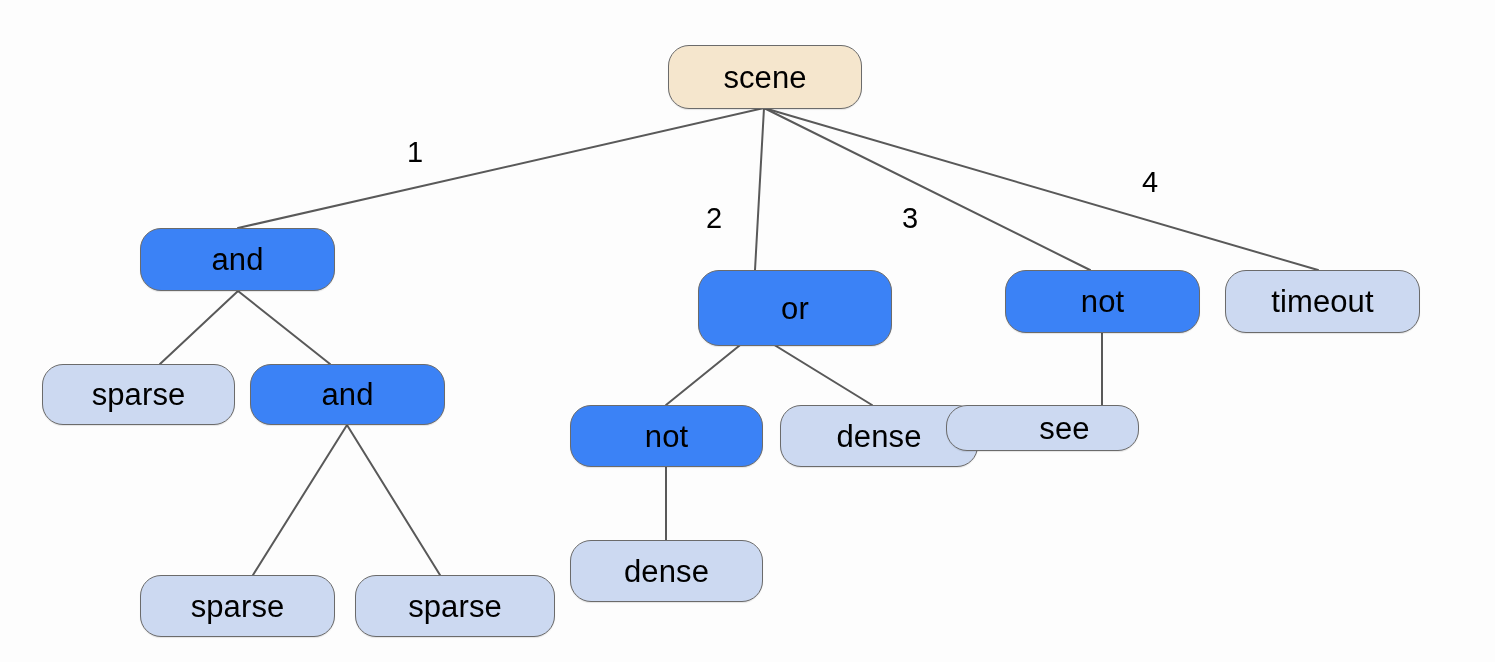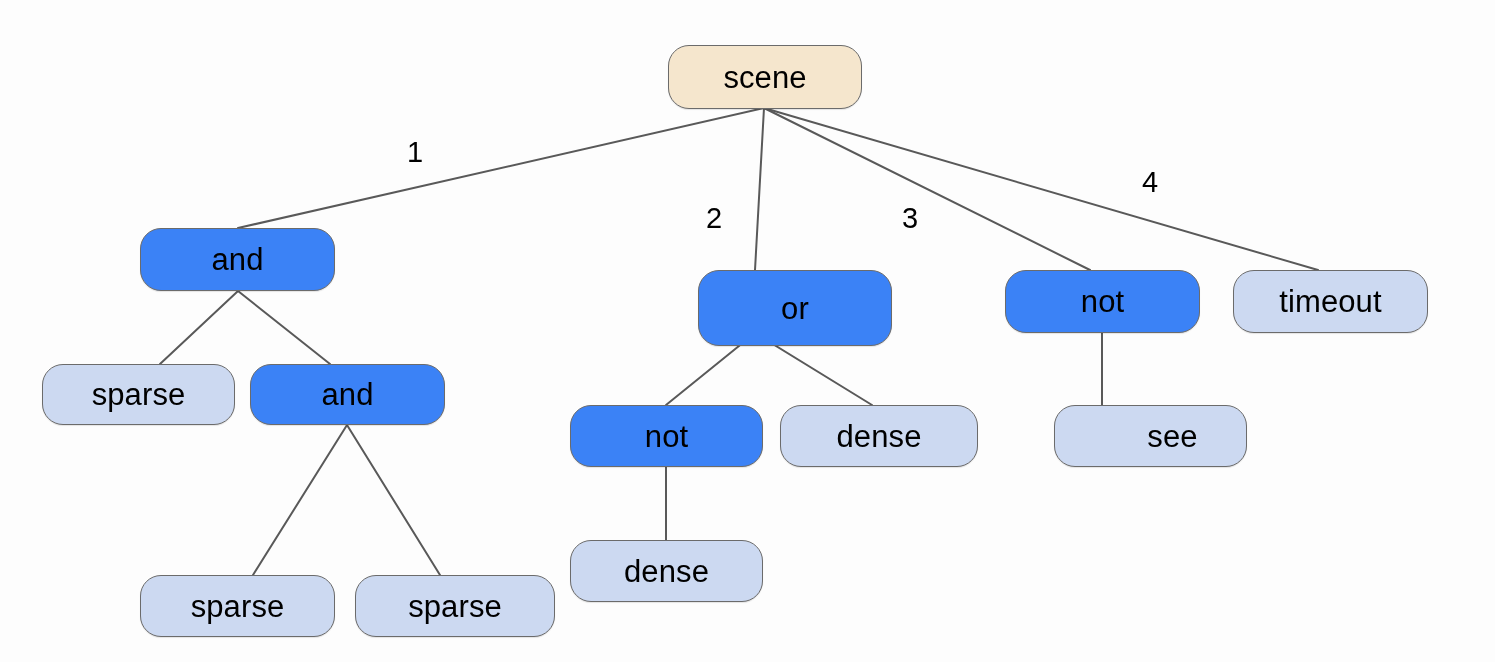--- a/index.html
+++ b/index.html
@@ -78,26 +78,26 @@
       <line x1="755" y1="333" x2="666" y2="405" stroke="#595959" stroke-width="2" stroke-linecap="round"></line>
       <line x1="755" y1="333" x2="872" y2="405" stroke="#595959" stroke-width="2" stroke-linecap="round"></line>
       <line x1="666" y1="467" x2="666" y2="540" stroke="#595959" stroke-width="2" stroke-linecap="round"></line>
       <line x1="1102" y1="333" x2="1102" y2="405" stroke="#595959" stroke-width="2" stroke-linecap="round"></line>
     </svg>
   <div id="node-layer">
       <div class="node root" style="left: 668px; top: 45px; width: 194px; height: 64px;">scene</div>
       <div class="node op" style="left: 140px; top: 228px; width: 195px; height: 63px;">and</div>
       <div class="node op" style="left: 698px; top: 270px; width: 194px; height: 76px;">or</div>
       <div class="node op" style="left: 1005px; top: 270px; width: 195px; height: 63px;">not</div>
-      <div class="node term" style="left: 1225px; top: 270px; width: 195px; height: 63px; margin-left: 8px;">timeout</div>
+      <div class="node term" style="left: 1225px; top: 270px; width: 195px; height: 63px;">timeout</div>
       <div class="node term" style="left: 42px; top: 364px; width: 193px; height: 61px;">sparse</div>
       <div class="node op" style="left: 250px; top: 364px; width: 195px; height: 61px;">and</div>
       <div class="node op" style="left: 570px; top: 405px; width: 193px; height: 62px;">not</div>
       <div class="node term" style="left: 780px; top: 405px; width: 198px; height: 62px;">dense</div>
-      <div class="node term" style="left: 1054px; top: 405px; width: 193px; height: 62px; padding-left: 44px;">see</div>
+      <div class="node term" style="left: 946px; top: 405px; width: 193px; height: 46px; padding-left: 44px;">see</div>
       <div class="node term" style="left: 570px; top: 540px; width: 193px; height: 62px;">dense</div>
       <div class="node term" style="left: 140px; top: 575px; width: 195px; height: 62px;">sparse</div>
       <div class="node term" style="left: 355px; top: 575px; width: 200px; height: 62px;">sparse</div>
     </div>
   <div id="label-layer">
       <div class="edge-label" style="left: 415px; top: 152px;">1</div>
       <div class="edge-label" style="left: 714px; top: 218px;">2</div>
       <div class="edge-label" style="left: 910px; top: 218px;">3</div>
       <div class="edge-label" style="left: 1150px; top: 182px;">4</div>
     </div>

